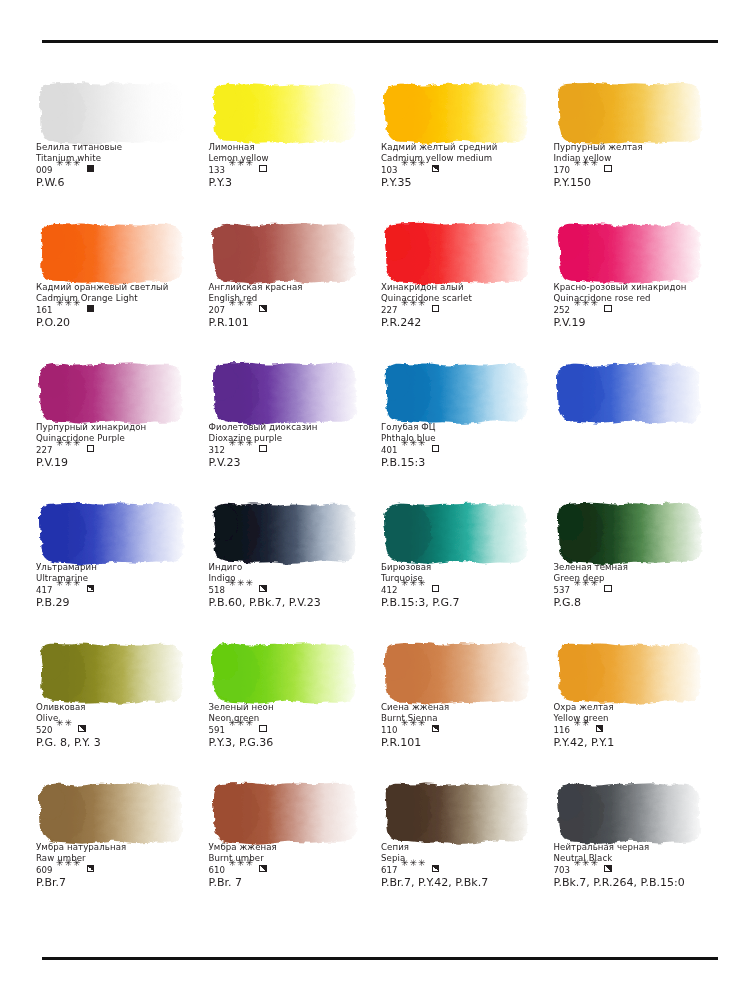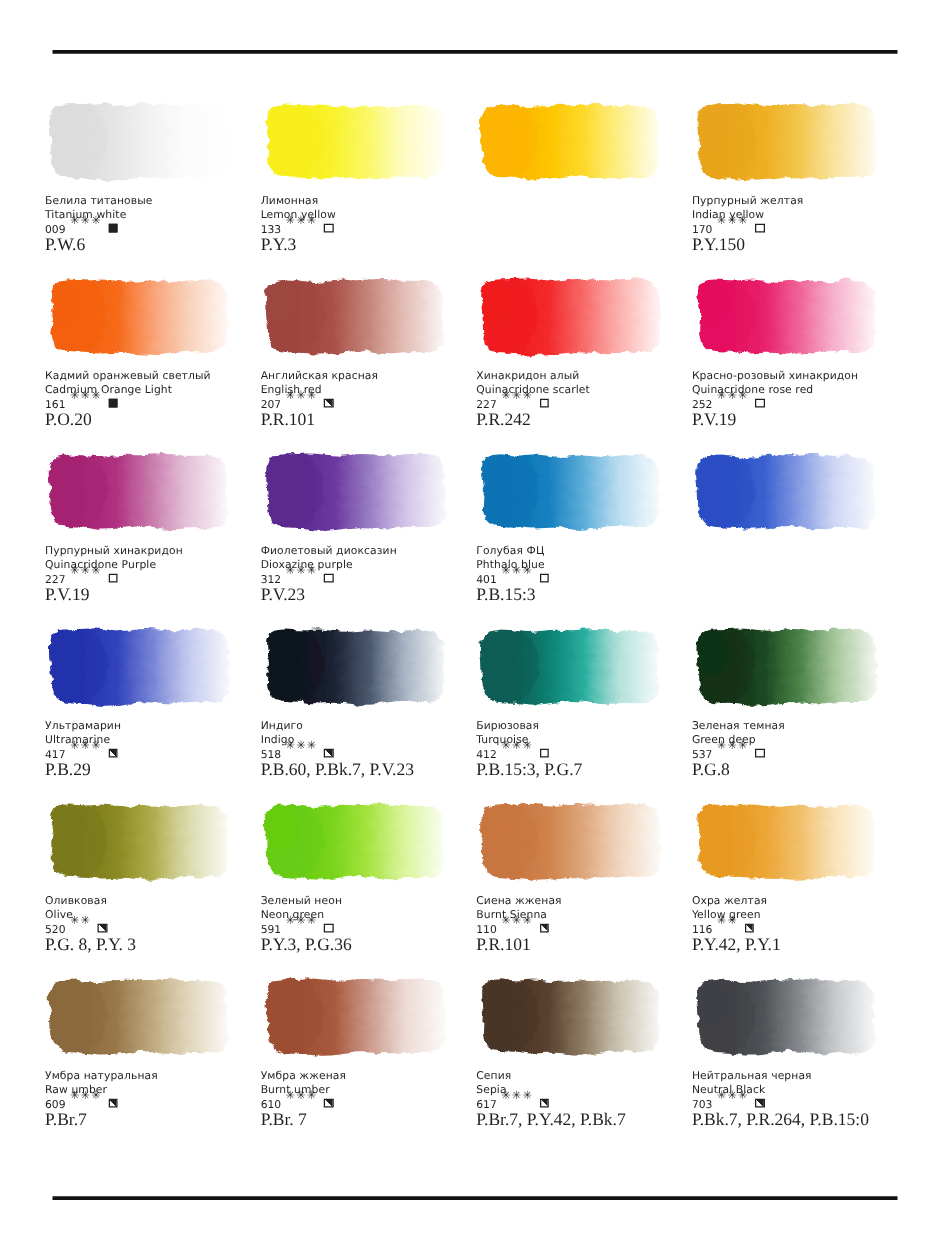--- a/index.html
+++ b/index.html
@@ -26,21 +26,21 @@
     grid-auto-rows:140px;
   }
 
   .cell{position:relative;width:172.5px;}
 
   .swatch-wrap{
     position:relative;width:152px;height:70px;margin-left:2px;
   }
   .swatch-wrap svg{display:block;width:152px;height:70px;}
 
-  .info{position:absolute;left:2px;top:78px;width:175px;}
+  .info{position:absolute;left:2px;top:64px;width:175px;}
   .ru{
     font-size:8.6px;color:#231f20;line-height:11.2px;
     white-space:nowrap;letter-spacing:0.01em;
   }
   .en{
     font-size:8.6px;color:#231f20;line-height:11.2px;
     white-space:nowrap;letter-spacing:0.01em;
   }
   .codeline{
     display:flex;align-items:flex-start;gap:4px;
@@ -58,21 +58,21 @@
     position:absolute;left:-1.5px;top:-5.5px;
     font-size:9px;line-height:9px;color:#231f20;
   }
   .opa{
     width:7.5px;height:7.5px;box-sizing:border-box;
     border:1.1px solid #231f20;margin-left:2.5px;position:relative;
     background:#ffffff;
   }
   .opa.full{background:#231f20;}
   .opa.half{background:linear-gradient(45deg,#ffffff 0 50%,#231f20 50% 100%);}
-  .pig{font-size:14px;color:#231f20;line-height:11.4px;white-space:nowrap;font-family:Liberation Serif, serif;}
+  .pig{font-size:11px;color:#231f20;line-height:11.4px;white-space:nowrap;}
 </style>
 </head>
 <body>
 
 <div class="page">
 
   <div class="rule top"></div>
   <div class="rule bottom"></div>
 
   <div class="grid" id="swatch-grid">
@@ -186,20 +186,34 @@
             </defs>
             <g filter="url(#f2)">
               <path d="M5,12 C10,5 22,5 34,7 C47,9 57,5 69,6 C82,7 94,4 106,6 C119,8 133,4 141,10 C148,16 144,27 145,37 C146,48 148,57 142,62 C135,67 122,63 110,65 C97,67 86,62 74,63 C61,64 50,67 38,65 C26,63 14,66 9,59 C3,51 5,42 4,32 C3,22 2,18 5,12 Z" fill="url(#g2)"></path>
               <g clip-path="url(#c2)">
                 <ellipse cx="26" cy="34" rx="24" ry="30" fill="#fcb500" opacity="0.55"></ellipse>
                 <ellipse cx="14" cy="24" rx="15" ry="18" fill="#fcb500" opacity="0.45"></ellipse>
               </g>
             </g>
           </svg>
         </div>
+        <div class="info">
+          <div class="ru">Кадмий желтый средний</div>
+          <div class="en">Cadmium yellow medium</div>
+          <div class="codeline">
+            <span class="code">103</span>
+            <span class="stars">
+              <span class="star"></span>
+              <span class="star"></span>
+              <span class="star"></span>
+            </span>
+            <span class="opa half"></span>
+          </div>
+          <div class="pig">P.Y.35</div>
+        </div>
       </div>
       <div class="cell">
         <div class="swatch-wrap">
           <svg viewBox="0 0 152 70" preserveAspectRatio="none">
             <defs>
               <linearGradient id="g3" x1="0" y1="0" x2="1" y2="0">
                 <stop offset="0%" stop-color="#e8a51c" stop-opacity="1"></stop>
                 <stop offset="18%" stop-color="#e8a51c" stop-opacity="1"></stop>
                 <stop offset="38%" stop-color="#eeb022" stop-opacity="1"></stop>
                 <stop offset="57.99999999999999%" stop-color="#f2c341" stop-opacity="0.92"></stop>

